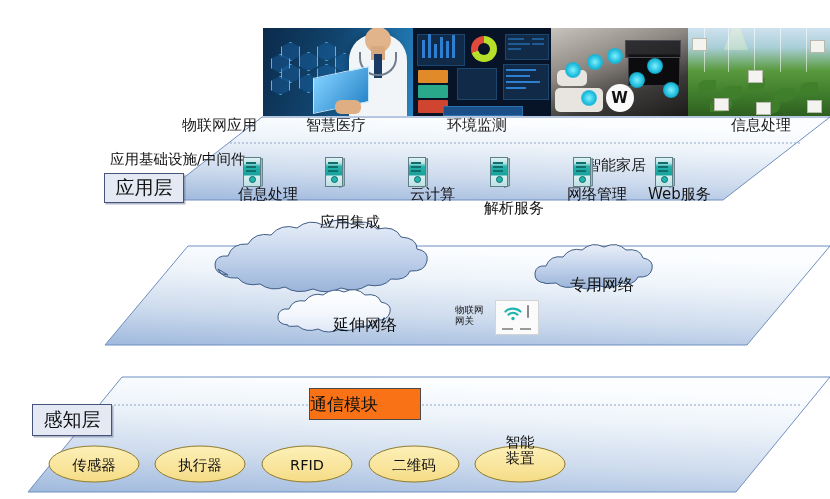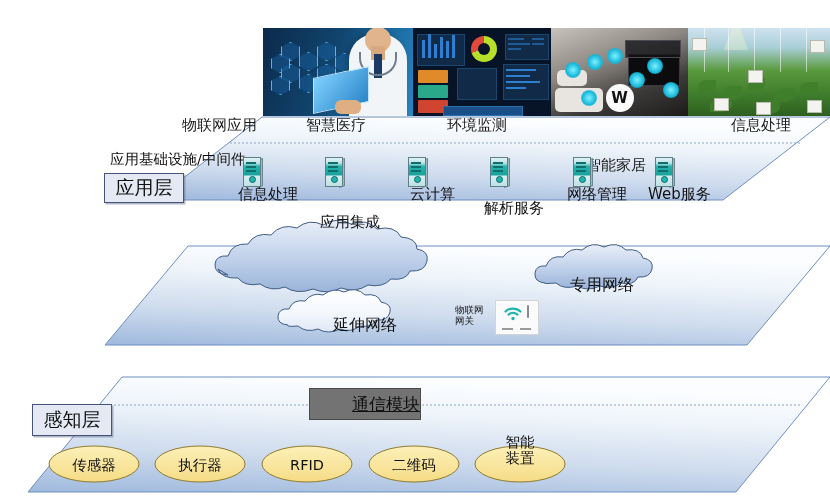--- a/index.html
+++ b/index.html
@@ -62,22 +62,22 @@
   
   .txt{position:absolute;white-space:nowrap;line-height:1;}
   .app-cat{font-size:15px;color:#1a1a1a;}
   .svc-lbl{font-size:15px;color:#111;}
   .infra-lbl{font-size:14.5px;color:#111;}
 
   .layer-tag{position:absolute;border:1.3px solid #46537a;background:#e4e9f4;
              display:flex;align-items:center;justify-content:center;
              font-size:19px;color:#111;box-shadow:1.5px 1.5px 0 rgba(90,100,130,.45);}
 
-  .commbox{position:absolute;border:1.4px solid #4a4a4a;background:#737373;
-           display:flex;align-items:center;justify-content:flex-end;font-size:17px;color:#111;text-decoration:underline;}
+  .commbox{position:absolute;border:1.4px solid #4a4a4a;background:#f97316;
+           display:flex;align-items:center;justify-content:flex-start;font-size:17px;color:#111;}
 
   
   .srv{position:absolute;width:20px;height:28px;}
   .srv .side{position:absolute;right:0;top:2px;width:4px;height:26px;background:#9fb7bf;
              transform:skewY(-20deg);border:1px solid #6d868f;}
   .srv .face{position:absolute;left:0;top:0;width:16px;height:28px;border:1px solid #5d7f88;
              background:linear-gradient(180deg,#dff2f4 0%,#bfe3e6 18%,#27b3ad 30%,#18a19b 62%,#d9f0f2 63%,#bfe0e3 100%);}
   .srv .slot{position:absolute;left:3px;width:10px;height:1.5px;background:#0e6f6c;}
   .srv .led{position:absolute;left:6px;top:19px;width:5px;height:5px;border-radius:50%;background:#23b5ae;border:1px solid #0d6c68;}
 

